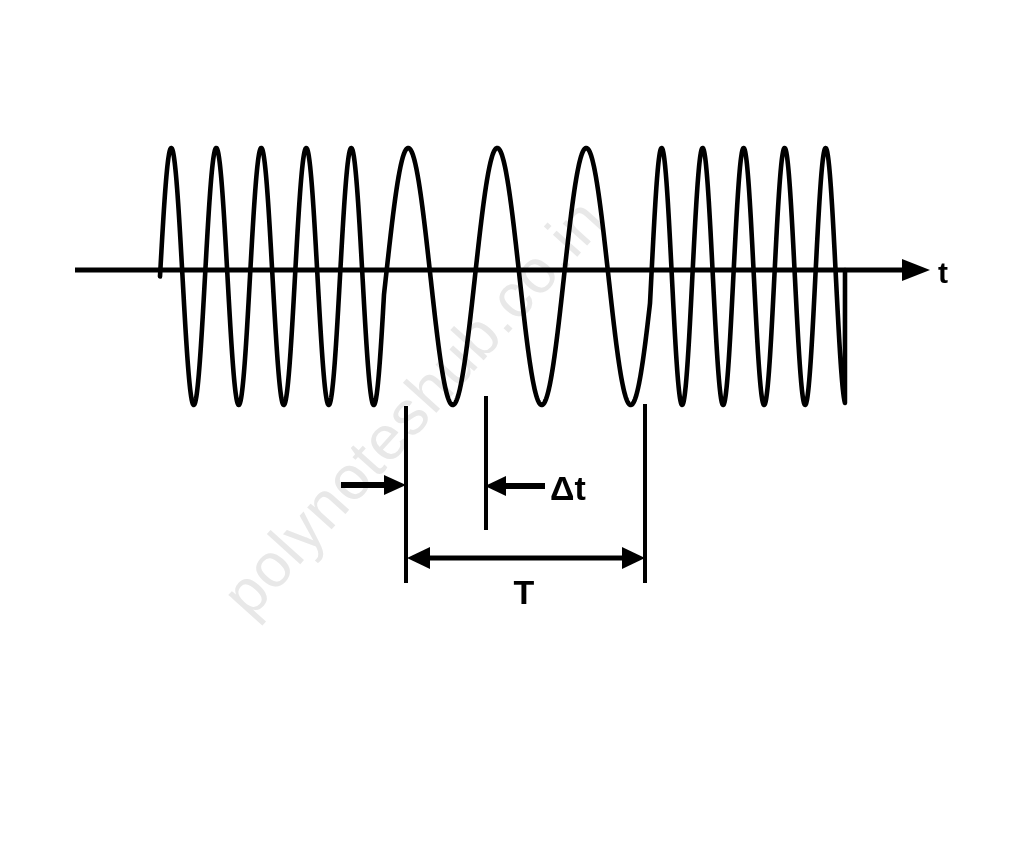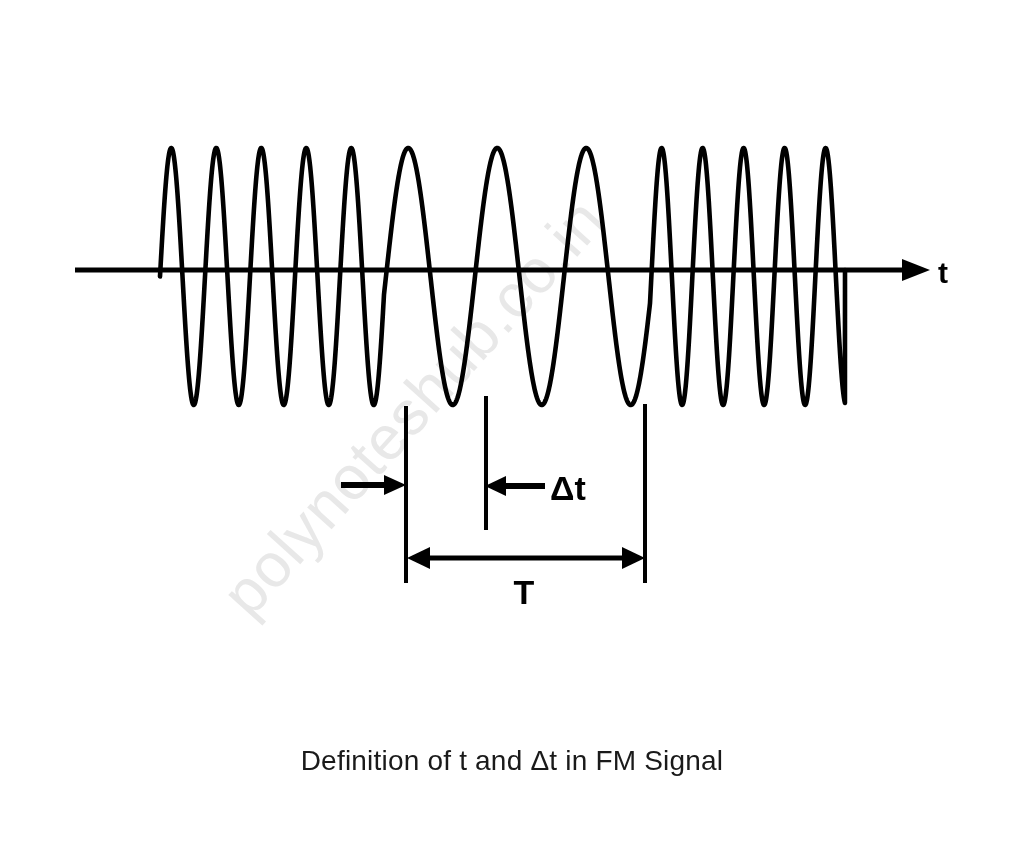--- a/index.html
+++ b/index.html
@@ -96,15 +96,14 @@
 
     <g>
       <line x1="424" y1="558" x2="628" y2="558" stroke="#000000" stroke-width="5"></line>
       <polygon points="430,547 407,558 430,569" fill="#000000"></polygon>
       <polygon points="622,547 645,558 622,569" fill="#000000"></polygon>
       <text class="dim-label" x="524" y="604" text-anchor="middle">T</text>
     </g>
 
   </svg>
 
-  <div id="caption">Definition of t and Δt in FM Signal</div>
 
 </div>
 
 </body></html>

